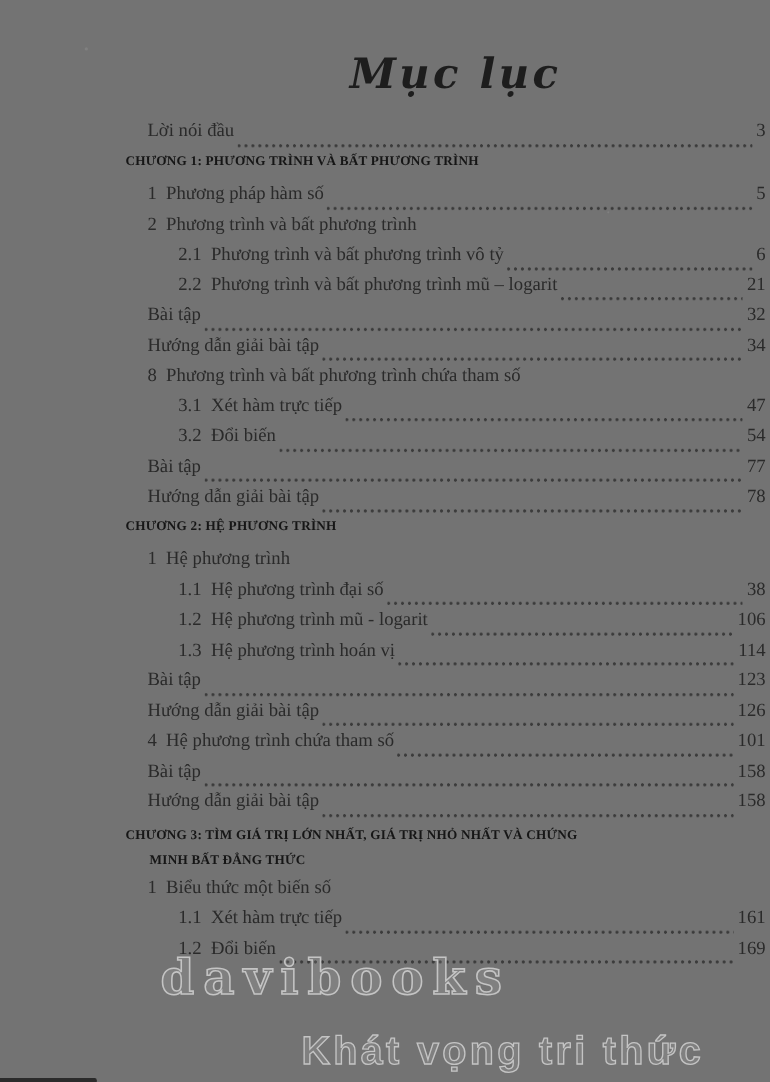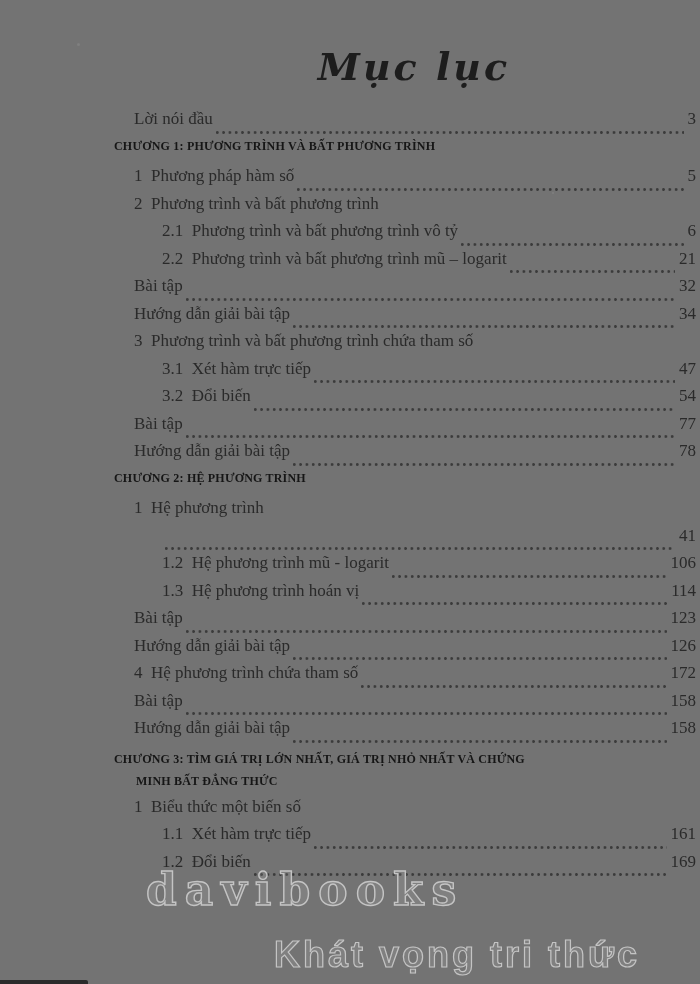--- a/index.html
+++ b/index.html
@@ -163,21 +163,21 @@
         <span class="label">Bài tập</span>
         <span class="leader"></span>
         <span class="page-num">32</span>
       </div>
       <div class="toc-row level1">
         <span class="label">Hướng dẫn giải bài tập</span>
         <span class="leader"></span>
         <span class="page-num">34</span>
       </div>
       <div class="toc-row level1">
-        <span class="label">3  Phương trình và bất phương trình chứa tham số</span>
+        <span class="label">8  Phương trình và bất phương trình chứa tham số</span>
       </div>
       <div class="toc-row level2">
         <span class="label">3.1  Xét hàm trực tiếp</span>
         <span class="leader"></span>
         <span class="page-num">47</span>
       </div>
       <div class="toc-row level2">
         <span class="label">3.2  Đổi biến</span>
         <span class="leader"></span>
         <span class="page-num">54</span>
@@ -192,22 +192,23 @@
         <span class="leader"></span>
         <span class="page-num">78</span>
       </div>
       <div class="toc-row level0 chapter">
         <span class="label">CHƯƠNG 2: HỆ PHƯƠNG TRÌNH</span>
       </div>
       <div class="toc-row level1">
         <span class="label">1  Hệ phương trình</span>
       </div>
       <div class="toc-row level2">
-        <span class="leader"></span>
-        <span class="page-num">41</span>
+        <span class="label">1.1  Hệ phương trình đại số</span>
+        <span class="leader"></span>
+        <span class="page-num">38</span>
       </div>
       <div class="toc-row level2">
         <span class="label">1.2  Hệ phương trình mũ - logarit</span>
         <span class="leader"></span>
         <span class="page-num">106</span>
       </div>
       <div class="toc-row level2">
         <span class="label">1.3  Hệ phương trình hoán vị</span>
         <span class="leader"></span>
         <span class="page-num">114</span>
@@ -218,21 +219,21 @@
         <span class="page-num">123</span>
       </div>
       <div class="toc-row level1">
         <span class="label">Hướng dẫn giải bài tập</span>
         <span class="leader"></span>
         <span class="page-num">126</span>
       </div>
       <div class="toc-row level1">
         <span class="label">4  Hệ phương trình chứa tham số</span>
         <span class="leader"></span>
-        <span class="page-num">172</span>
+        <span class="page-num">101</span>
       </div>
       <div class="toc-row level1">
         <span class="label">Bài tập</span>
         <span class="leader"></span>
         <span class="page-num">158</span>
       </div>
       <div class="toc-row level1">
         <span class="label">Hướng dẫn giải bài tập</span>
         <span class="leader"></span>
         <span class="page-num">158</span>

